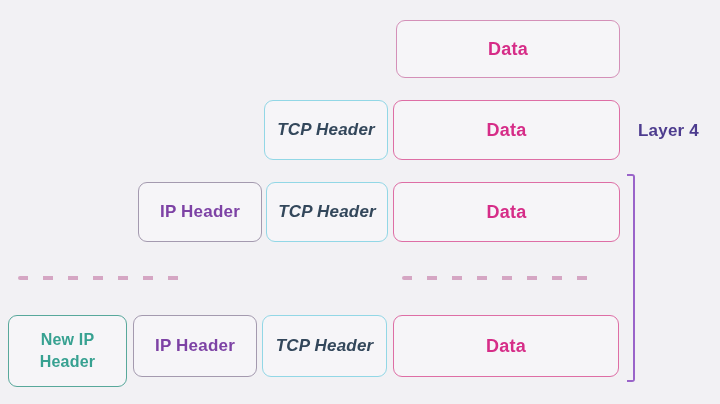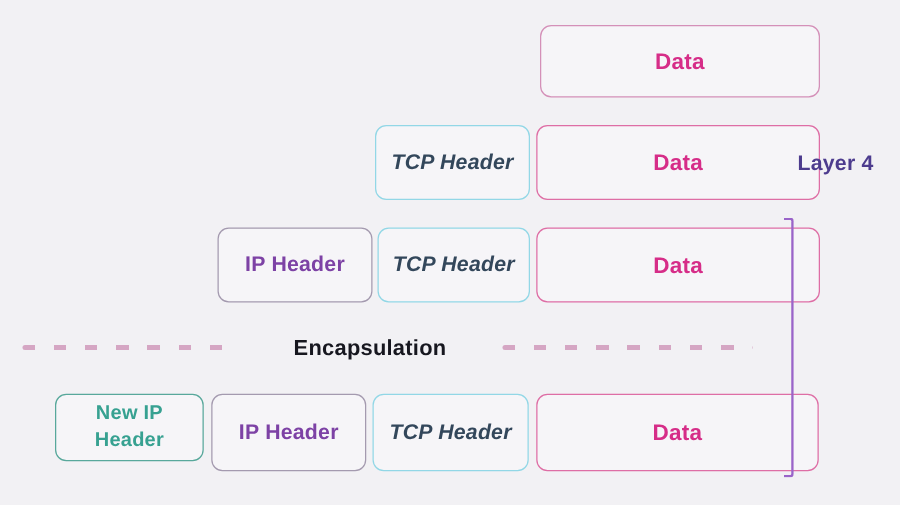--- a/index.html
+++ b/index.html
@@ -19,41 +19,40 @@
     border: 1.5px solid;
     border-radius: 9px;
     background: var(--box-fill);
     display: flex;
     align-items: center;
     justify-content: center;
     font-weight: bold;
     font-size: 17px;
     letter-spacing: 0.2px;
     text-align: center;
-    margin-left: 36px;
   }
 
   .box.data   { border-color: var(--pink-border);  color: var(--pink-text); font-size: 18px; }
   .box.data-l { border-color: var(--pink-border-light); color: var(--pink-text); font-size: 18px; }
   .box.tcp    { border-color: var(--cyan-border);  color: var(--tcp-text); font-style: italic; }
   .box.ip     { border-color: var(--ip-border);    color: var(--ip-text); }
   .box.newip  { border-color: var(--teal-border);  color: var(--teal-text);
                 font-size: 16px; line-height: 1.35; padding: 0 10px; }
 
   
   .r1.data-l { left:396px; top:20px;  width:224px; height:58px; }
   
   .r2.tcp    { left:264px; top:100px; width:124px; height:60px; }
   .r2.data   { left:393px; top:100px; width:227px; height:60px; }
   
   .r3.ip     { left:138px; top:182px; width:124px; height:60px; }
   .r3.tcp    { left:266px; top:182px; width:122px; height:60px; }
   .r3.data   { left:393px; top:182px; width:227px; height:60px; }
   
-  .r4.newip  { left:8px;   top:315px; width:119px; height:54px; }
+  .r4.newip  { left:8px;   top:315px; width:119px; height:72px; }
   .r4.ip     { left:133px; top:315px; width:124px; height:62px; }
   .r4.tcp    { left:262px; top:315px; width:125px; height:62px; }
   .r4.data   { left:393px; top:315px; width:226px; height:62px; }
 
   .dashes {
     position: absolute;
     height: 3.5px;
     border-radius: 2px;
     background: repeating-linear-gradient(90deg,
       var(--dash) 0px, var(--dash) 10px,
@@ -102,21 +101,20 @@
   <div class="box data-l r1">Data</div>
 
   <div class="box tcp r2">TCP Header</div>
   <div class="box data r2">Data</div>
 
   <div class="box ip r3">IP Header</div>
   <div class="box tcp r3">TCP Header</div>
   <div class="box data r3">Data</div>
 
   <div class="dashes left"></div>
-  <div class="encap-label">Encapsulation</div>
   <div class="dashes right"></div>
 
   <div class="box newip r4">New IP Header</div>
   <div class="box ip r4">IP Header</div>
   <div class="box tcp r4">TCP Header</div>
   <div class="box data r4">Data</div>
 
   <div class="layer-label l4">Layer 4</div>
   <div class="bracket"></div>
 

